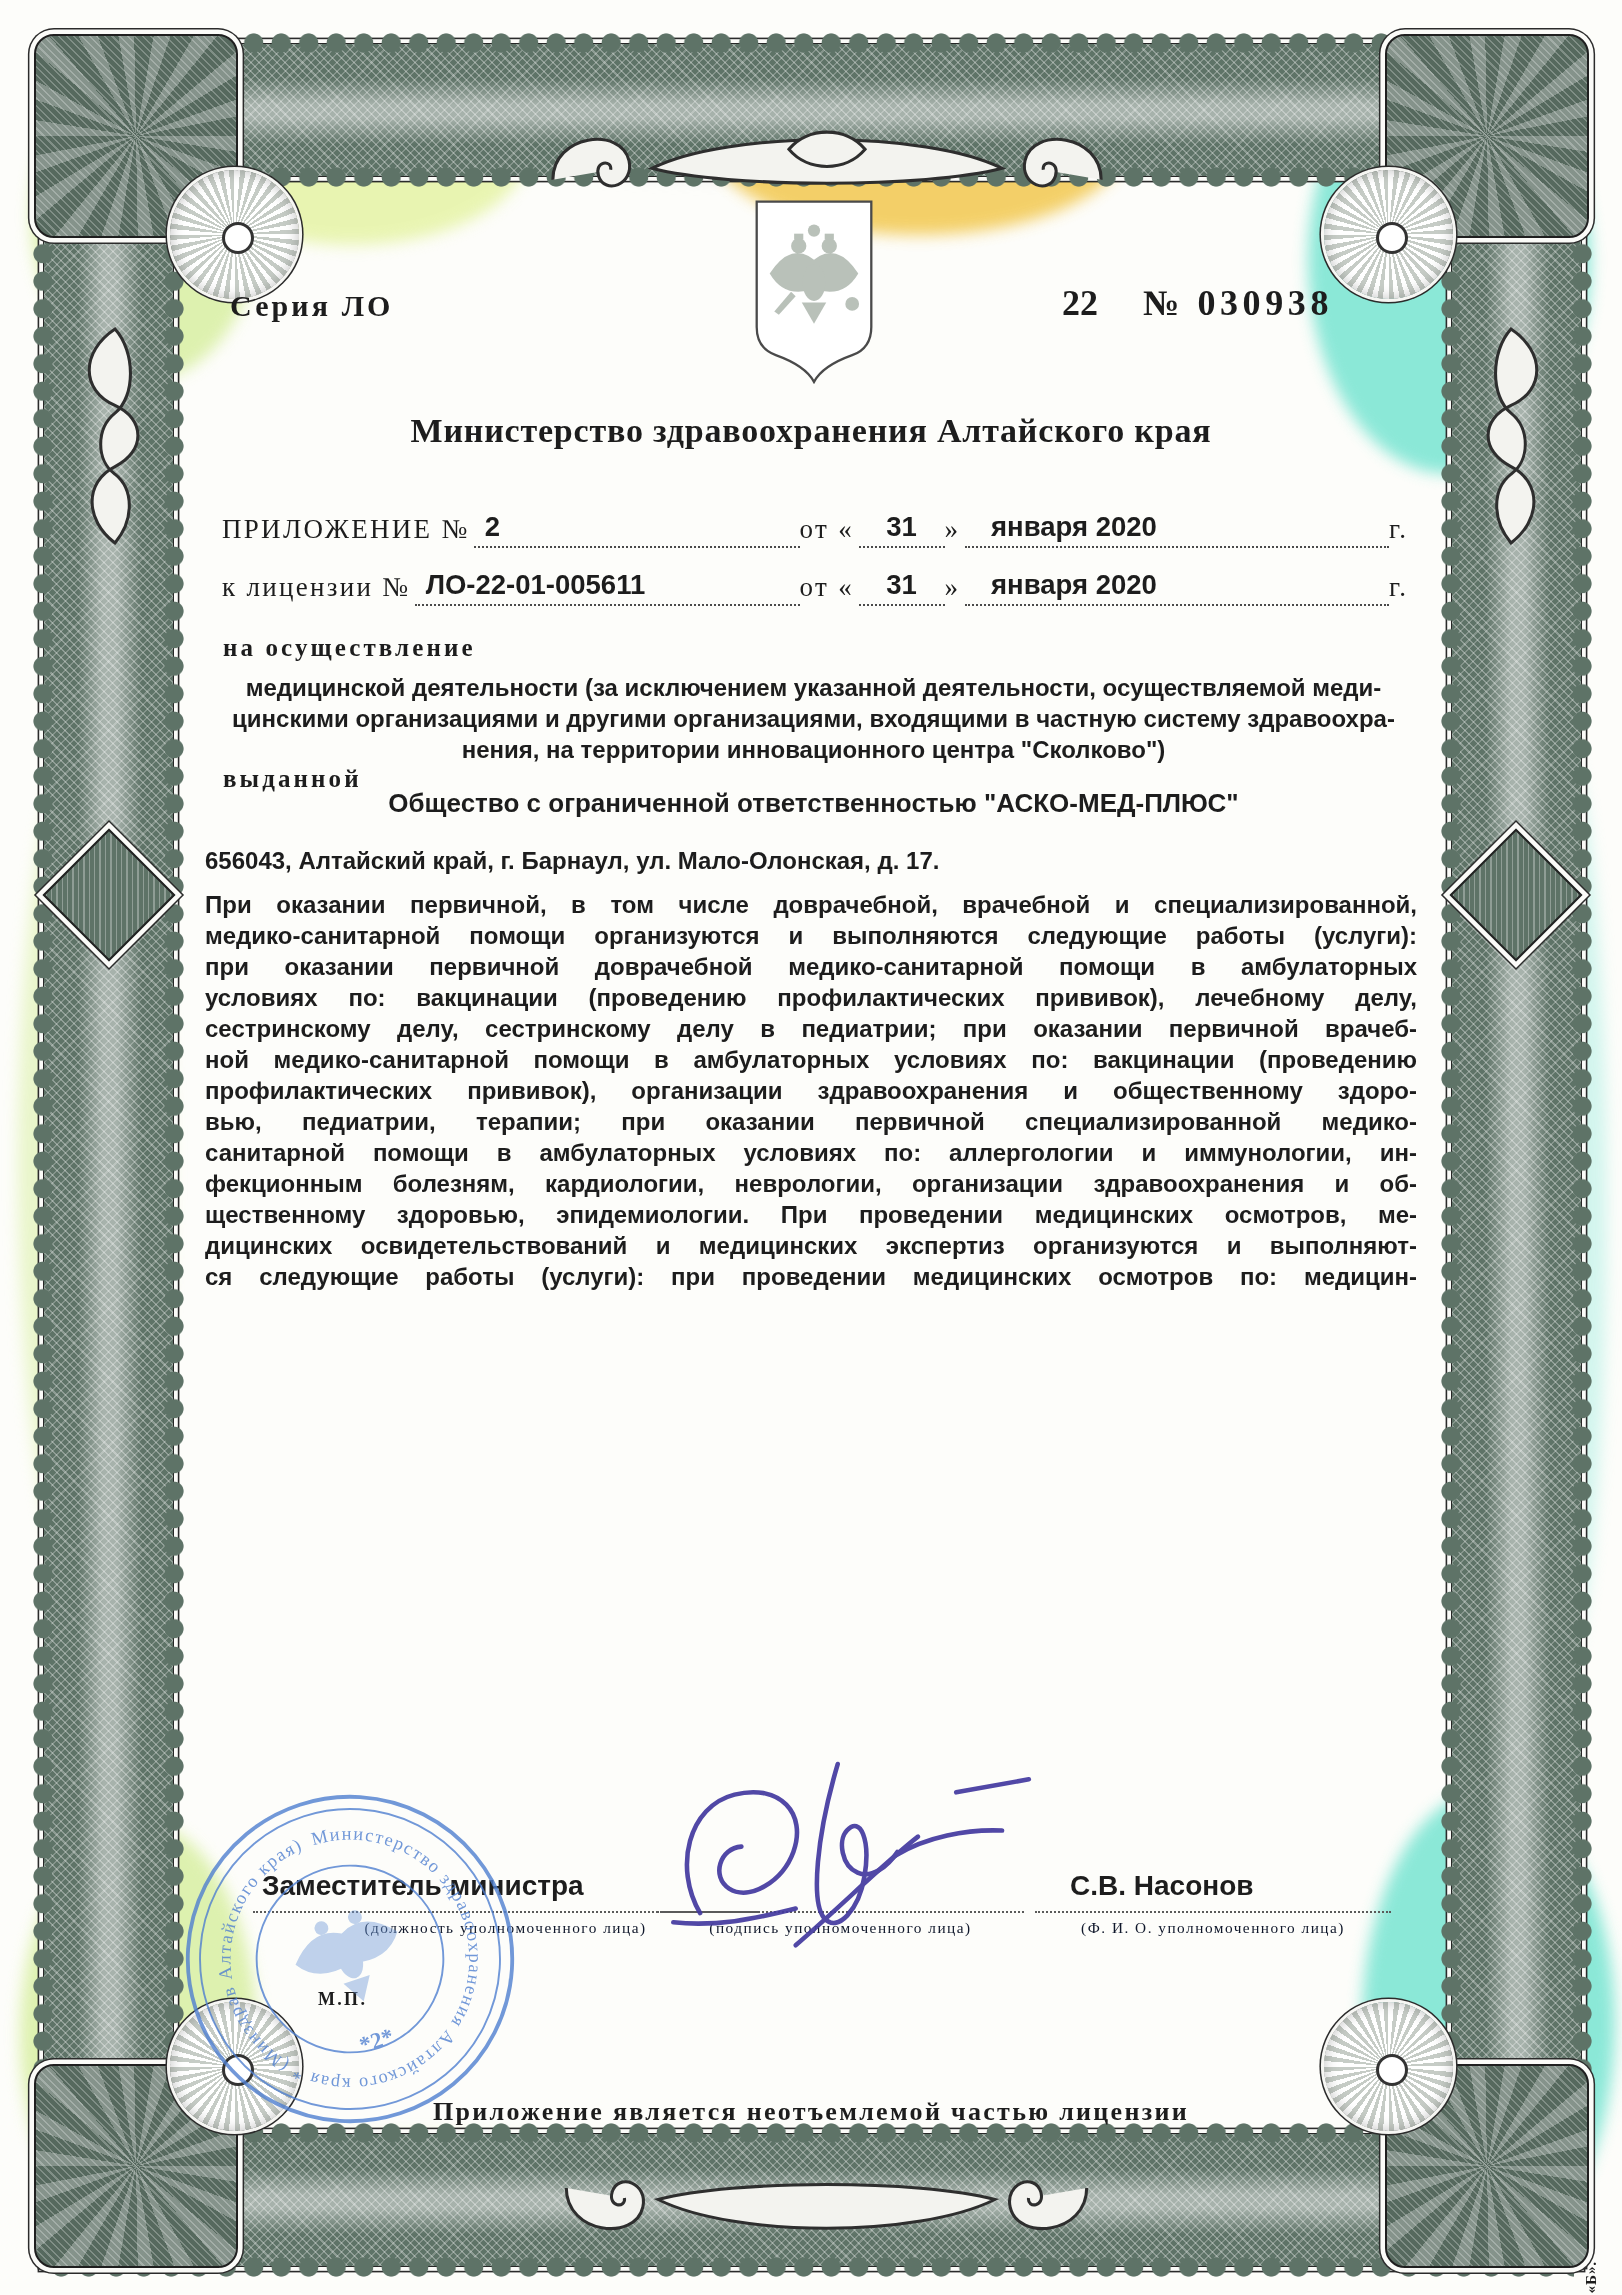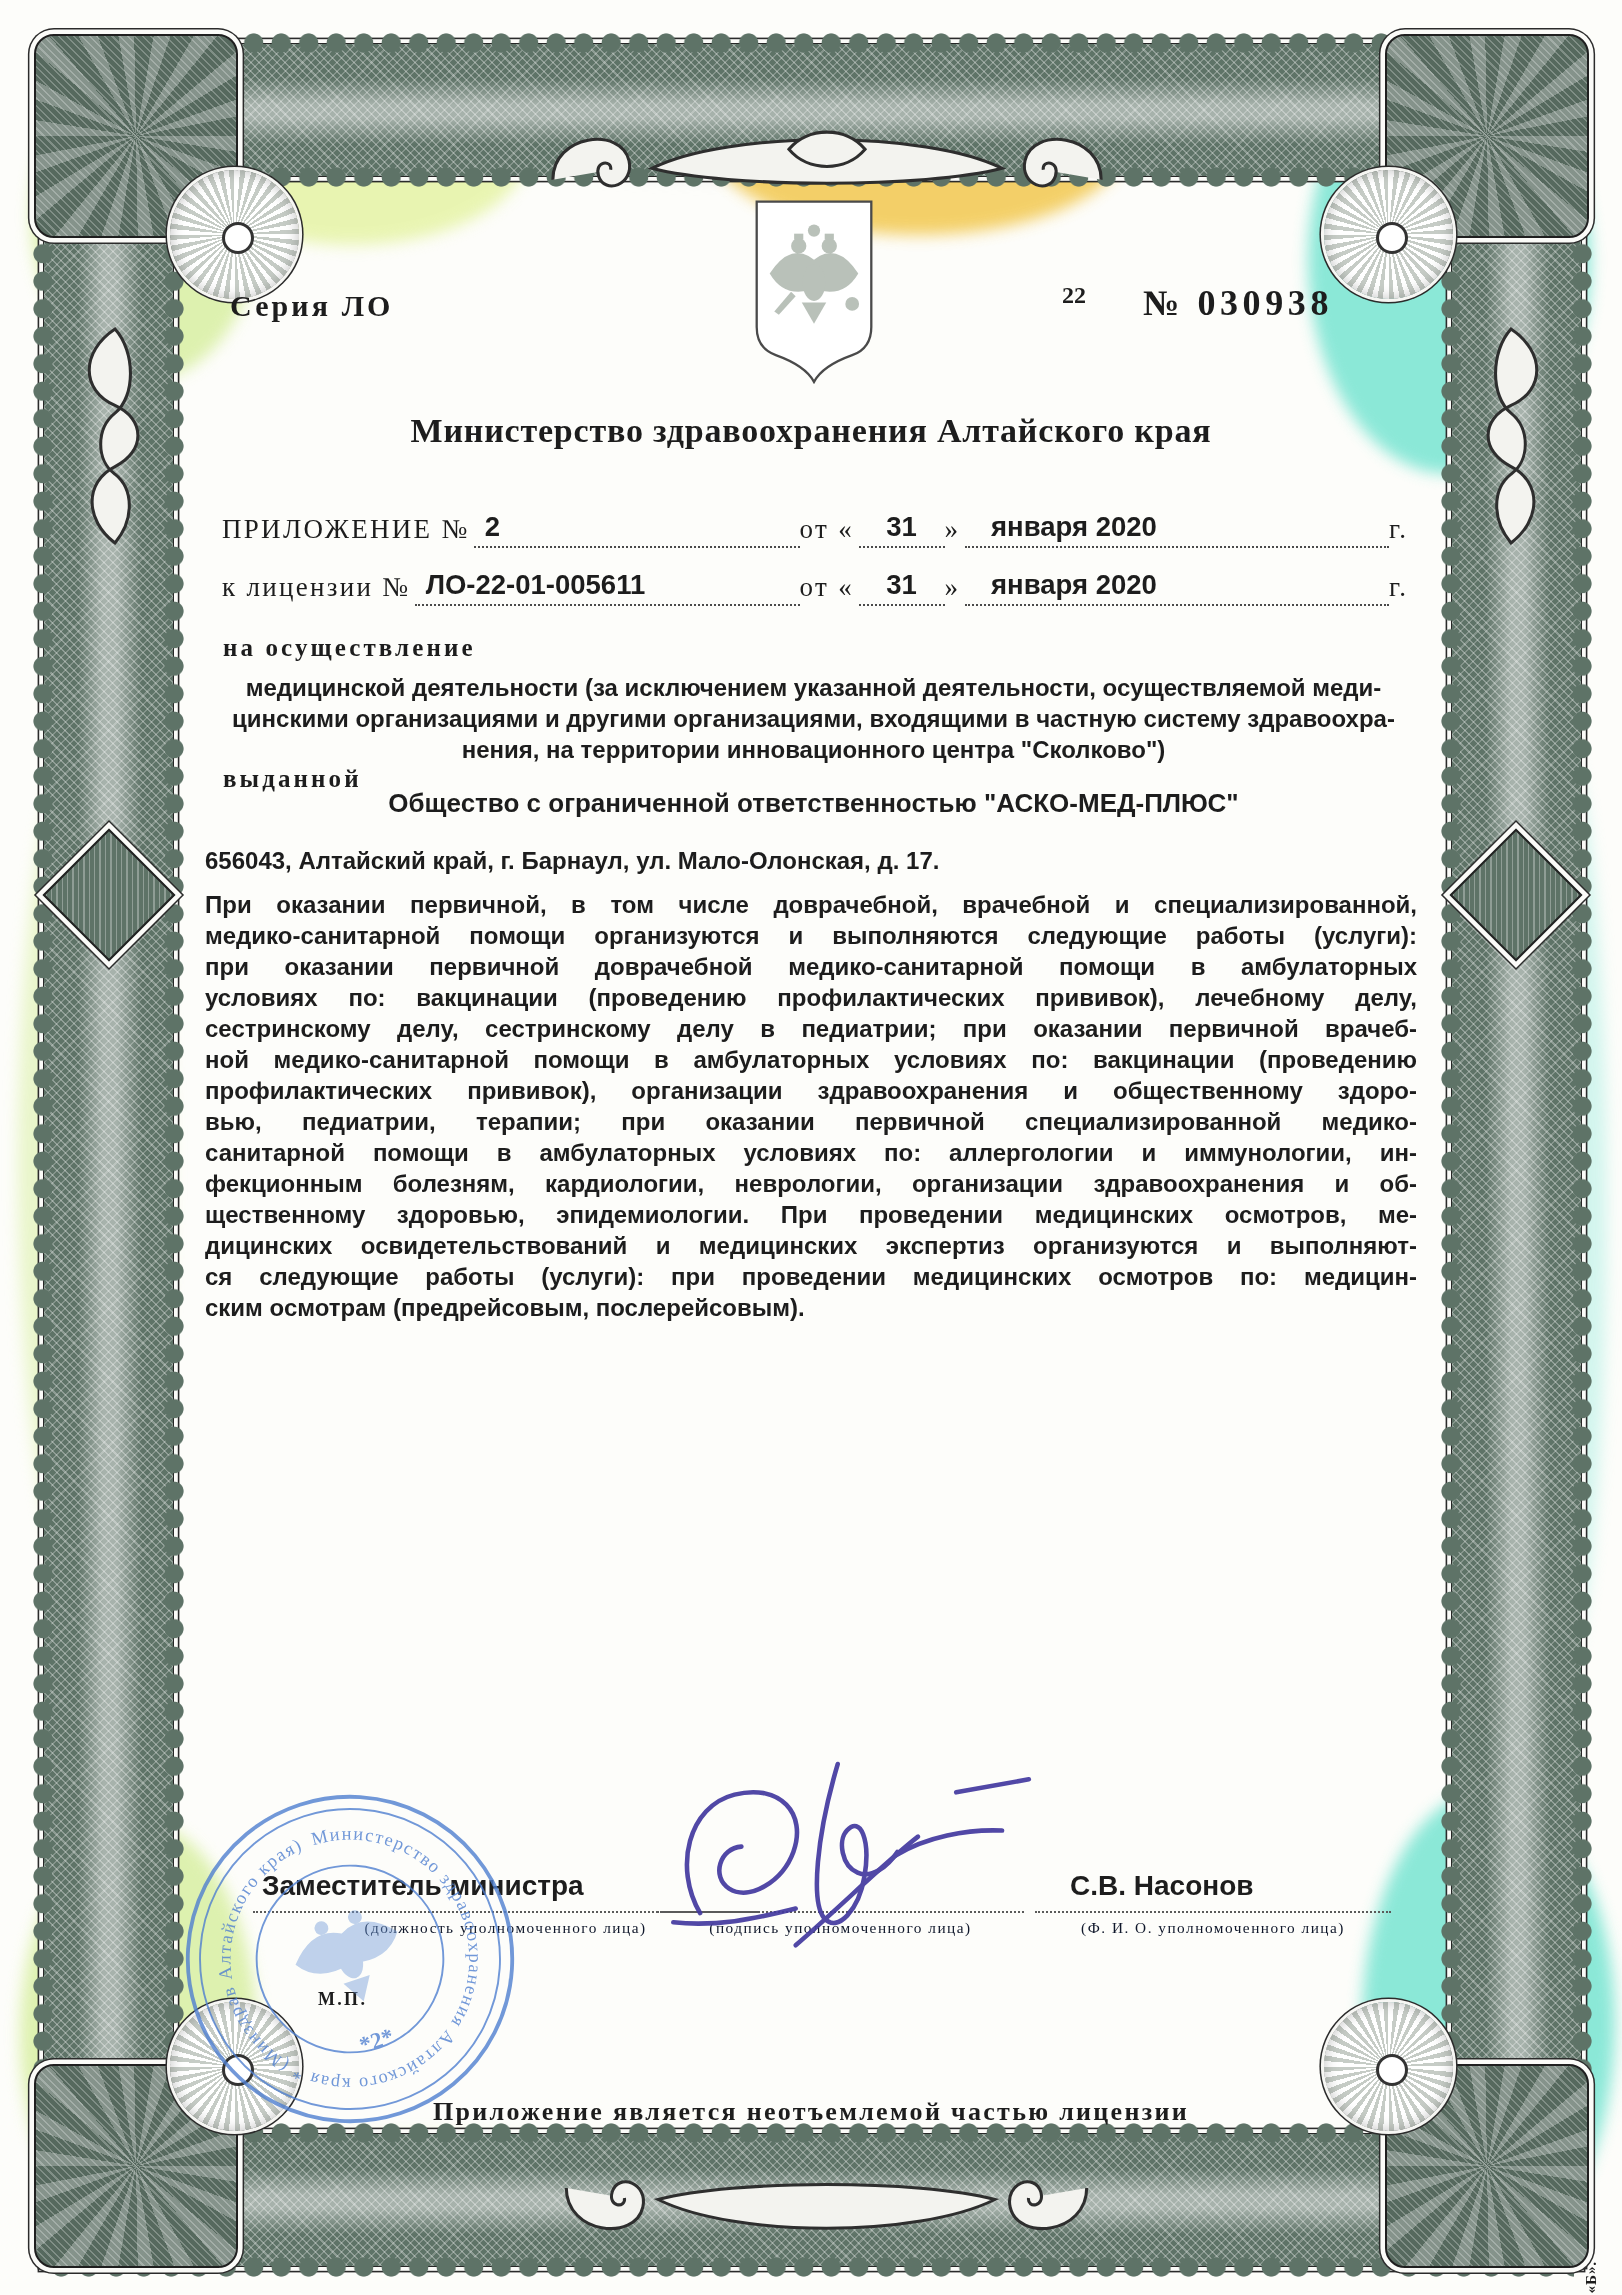--- a/index.html
+++ b/index.html
@@ -66,21 +66,21 @@
   .diamond{
     position:absolute;width:90px;height:90px;z-index:2;transform:rotate(45deg);
     background:repeating-linear-gradient(45deg, rgba(255,255,255,.3) 0 1.5px, rgba(255,255,255,0) 1.5px 5.4px),#5e7367;
     border:2.3px solid #222;box-shadow:0 0 0 4.6px #fbfbf8, 0 0 0 6.1px #2b2b2b;
   }
   .ornament{position:absolute;z-index:4;}
 
   
   .serif{font-family:"Liberation Serif", serif;}
   .series{font-size:30px;letter-spacing:3.1px;font-weight:600;}
-  .code{font-size:24px;font-weight:700;}
+  .code{font-size:36px;font-weight:700;}
   .blanknum{font-size:36px;font-weight:700;letter-spacing:4.6px;}
   .title{font-size:34px;font-weight:700;letter-spacing:0.8px;text-align:center;font-family:Liberation Serif, serif;}
   .rowline{display:flex;align-items:flex-end;font-size:27px;}
   .rowline .lbl{font-family:"Liberation Serif", serif;letter-spacing:2.3px;white-space:nowrap;padding:0 4.6px 3.1px 0;}
   .rowline .seg{border-bottom:2.3px dotted #4a4a4a;padding:0 0 3.1px 10.7px;font-weight:700;font-size:27.5px;}
   .rowline .seg.grow{flex:1;}
   .rowline .seg.day{width:86px;text-align:center;padding-left:0;}
   .rowline .seg.my{width:398px;padding-left:26px;}
   .smallcapserif{font-family:"Liberation Serif", serif;font-size:25px;letter-spacing:3.1px;font-weight:600;}
   .b-center{font-weight:700;text-align:center;}
@@ -223,21 +223,20 @@
 условиях по: вакцинации (проведению профилактических прививок), лечебному делу,
 сестринскому делу, сестринскому делу в педиатрии; при оказании первичной врачеб-
 ной медико-санитарной помощи в амбулаторных условиях по: вакцинации (проведению
 профилактических прививок), организации здравоохранения и общественному здоро-
 вью, педиатрии, терапии; при оказании первичной специализированной медико-
 санитарной помощи в амбулаторных условиях по: аллергологии и иммунологии, ин-
 фекционным болезням, кардиологии, неврологии, организации здравоохранения и об-
 щественному здоровью, эпидемиологии. При проведении медицинских осмотров, ме-
 дицинских освидетельствований и медицинских экспертиз организуются и выполняют-
 ся следующие работы (услуги): при проведении медицинских осмотров по: медицин-</div>
-  <div>ским осмотрам (предрейсовым, послерейсовым).</div>
 </div>
 
 <div class="abs content sig-label" style="left:262px;top:1870px;">Заместитель министра</div>
 
 <div class="sig-line" style="left:253px;width:505px;top:1911px;"></div>
 <div class="caption" style="left:253px;width:505px;top:1919px;">(должность уполномоченного лица)</div>
 
 <div class="sig-line" style="left:657px;width:367px;top:1911px;"></div>
 <div class="caption" style="left:657px;width:367px;top:1919px;">(подпись уполномоченного лица)</div>
 

